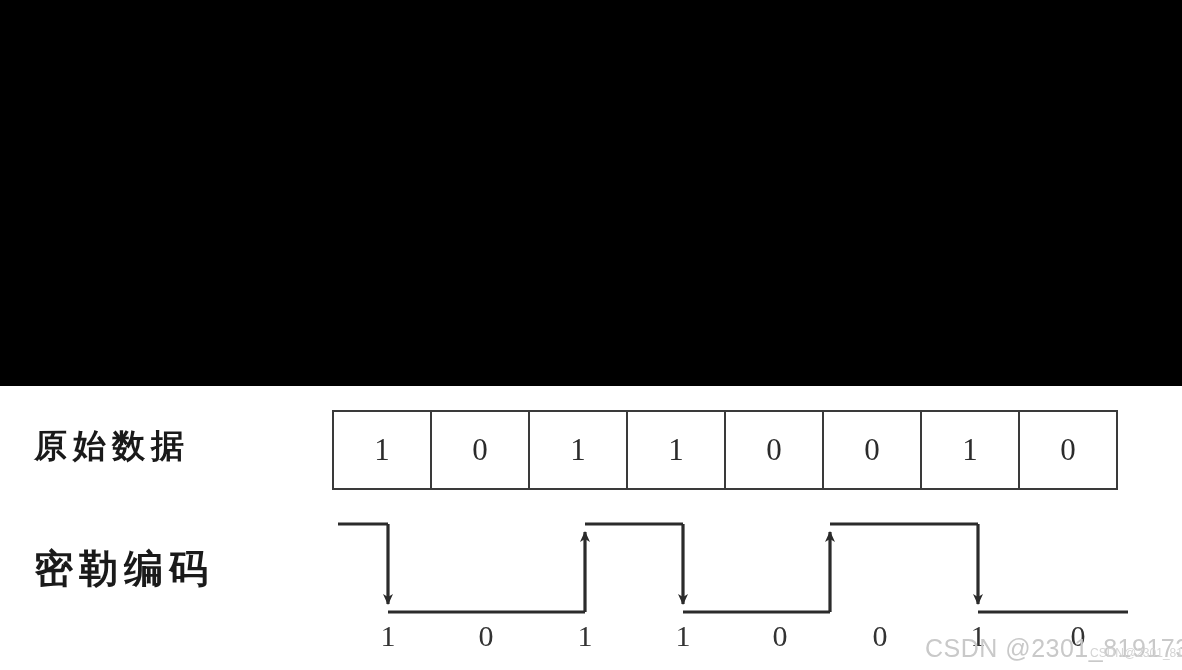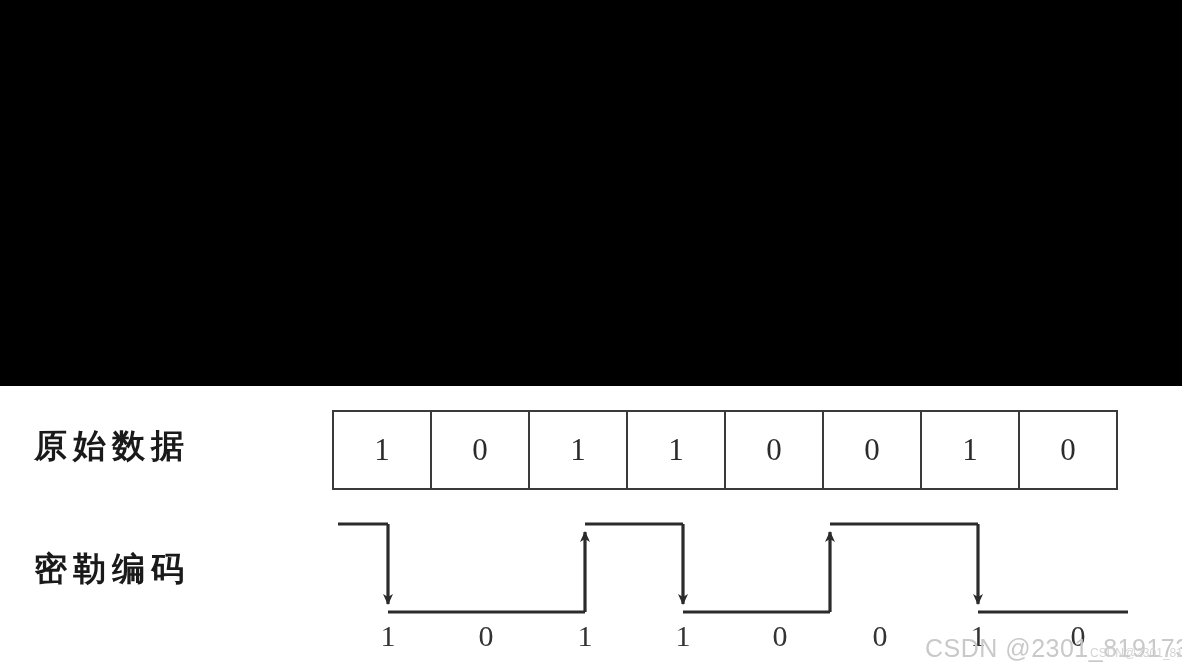--- a/index.html
+++ b/index.html
@@ -34,21 +34,21 @@
   }
   #label-original {
     left: 34px;
     top: 424px;
     font-size: 33px;
     line-height: 44px;
   }
   #label-miller {
     left: 34px;
     top: 547px;
-    font-size: 33px;
+    font-size: 39px;
     line-height: 44px;
   }
   #data-table {
     position: absolute;
     left: 332px;
     top: 410px;
     width: 786px;
     height: 80px;
     display: flex;
     border: 2px solid #3a3a3a;

